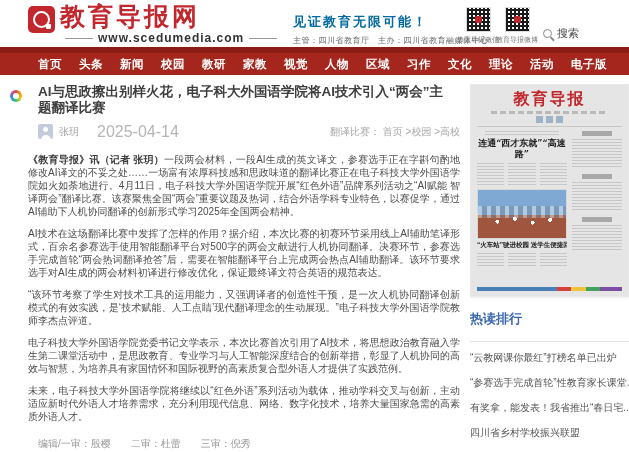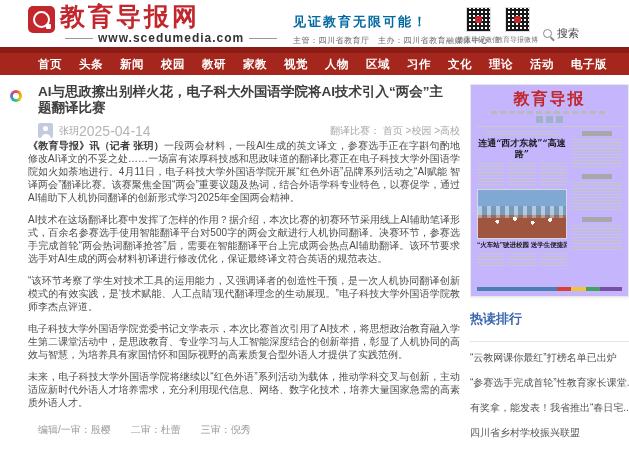--- a/index.html
+++ b/index.html
@@ -42,31 +42,31 @@
   .favicon { position:absolute; left:10px; top:90px; width:12px; height:12px; border-radius:50%;
     background:conic-gradient(#e74c3c,#f39c12,#f1c40f,#2ecc71,#3498db,#9b59b6,#e74c3c); }
   .favicon::after { content:""; position:absolute; inset:3px; background:#fff; border-radius:50%; }
   .article { position:absolute; left:28px; top:84px; width:432px; height:368px; }
   .article h1 { margin-left:10px; width:412px; font-size:13.5px; font-weight:bold; color:#3e3e3e; line-height:1.18; }
   .meta-row { margin-left:10px; margin-top:7px; display:flex; align-items:center; }
   .avatar { width:15px; height:15px; background:#c3cbdc; border-radius:2px; position:relative; overflow:hidden; flex:0 0 auto; }
   .avatar::before { content:""; position:absolute; top:3px; left:5px; width:5px; height:5px; background:#fff; border-radius:50%; }
   .avatar::after { content:""; position:absolute; bottom:-2px; left:2.5px; width:10px; height:6px; background:#fff; border-radius:5px 5px 0 0; }
   .author-name { font-size:10px; color:#a0a0a0; margin-left:6px; }
-  .pub-date { font-size:14px; color:#b5b5b5; margin-left:0; }
+  .pub-date { font-size:16px; color:#b5b5b5; margin-left:18px; }
   .breadcrumb { margin-left:auto; font-size:10px; color:#a8a8a8; white-space:nowrap; }
   .breadcrumb a { color:#a8a8a8; text-decoration:none; cursor:pointer; }
-  .body-text { }
+  .body-text { margin-top:12px; }
   .body-text p { font-size:10px; line-height:13px; color:#4d4d4d; text-align:justify; margin-bottom:9px; }
   .body-text .lead { font-weight:bold; color:#3c3c3c; }
   .review { margin-top:14px; margin-left:10px; font-size:10px; color:#9a9a9a; }
 
   
   .aside { position:absolute; left:470px; top:84px; width:159px; height:368px; overflow:hidden; }
-  .np { width:159px; height:213px; background:#c4b5fd; border:1px solid #e9e9e9; box-shadow:0 1px 3px rgba(0,0,0,.08);
+  .np { width:159px; height:213px; background:#e5e5e5; border:1px solid #e9e9e9; box-shadow:0 1px 3px rgba(0,0,0,.08);
     padding:5px 6px; cursor:pointer; position:relative; }
   .np-masthead { text-align:center; font-family:"DejaVu Serif", serif; font-weight:bold; font-size:16px; color:#c1272d; letter-spacing:2px; line-height:18px; }
   .np-dateline { height:3px; margin:3px 14px 2px; background:repeating-linear-gradient(90deg,#b9b9b9 0 6px,transparent 6px 9px); }
   .np-seals { display:flex; justify-content:center; gap:3px; margin-bottom:3px; }
   .np-seals span { width:7px; height:7px; background:#9fb3c6; }
   .np-rule { border-top:1px solid #c9c9c9; margin-bottom:4px; }
   .np-body { display:flex; gap:5px; }
   .np-col-left { width:62%; }
   .np-col-right { flex:1; }
   .flines { background:repeating-linear-gradient(to bottom,#c7c7c7 0 1px,transparent 1px 3px); }

